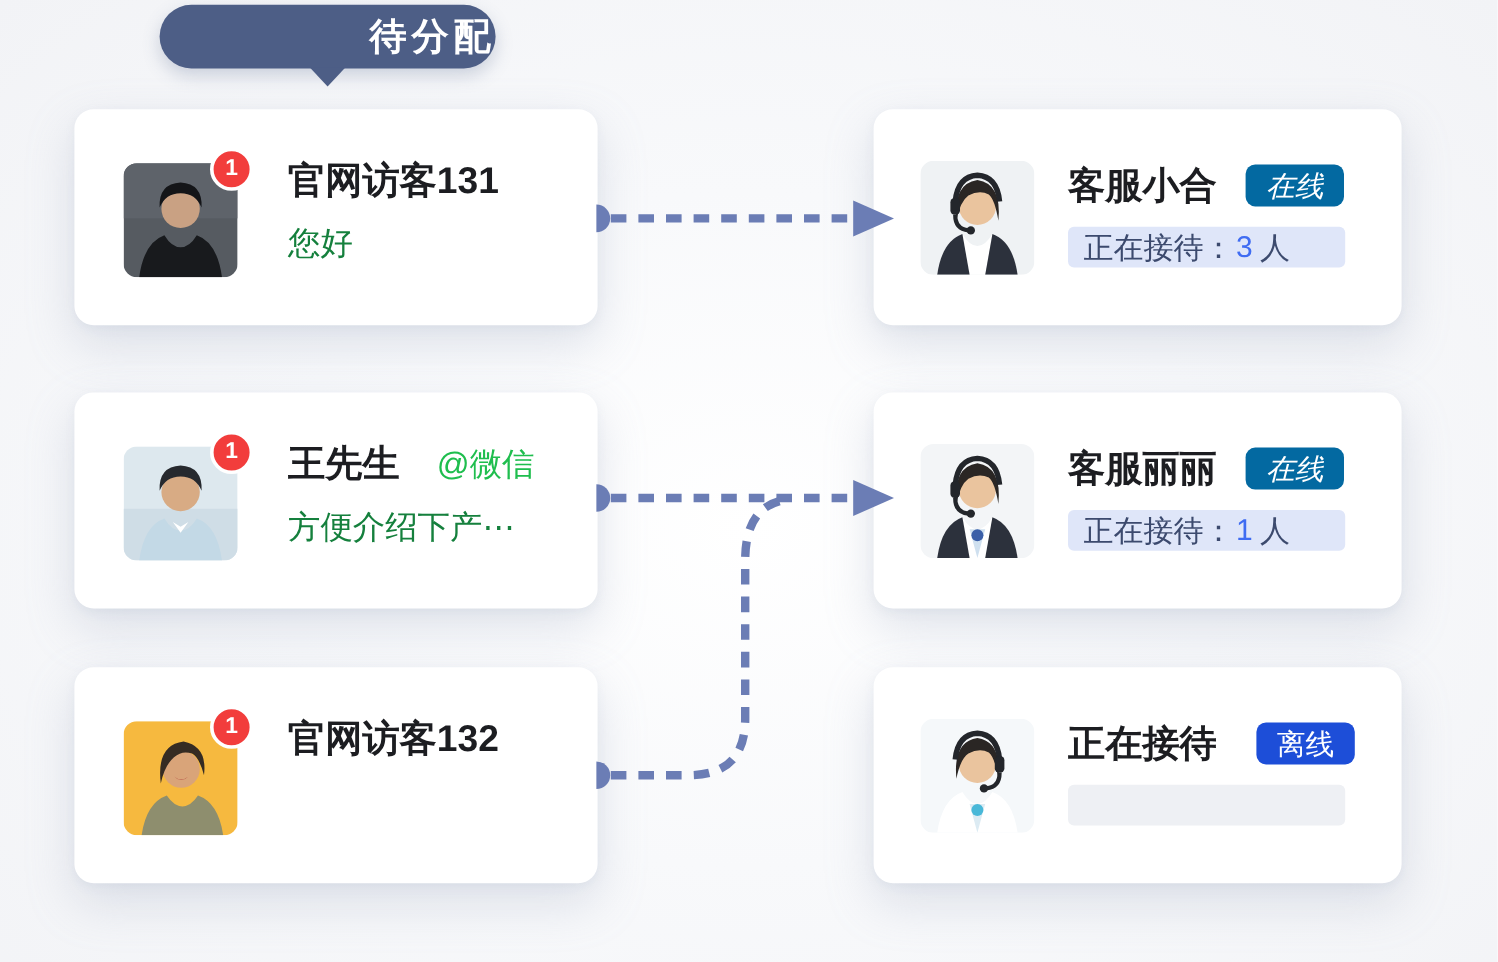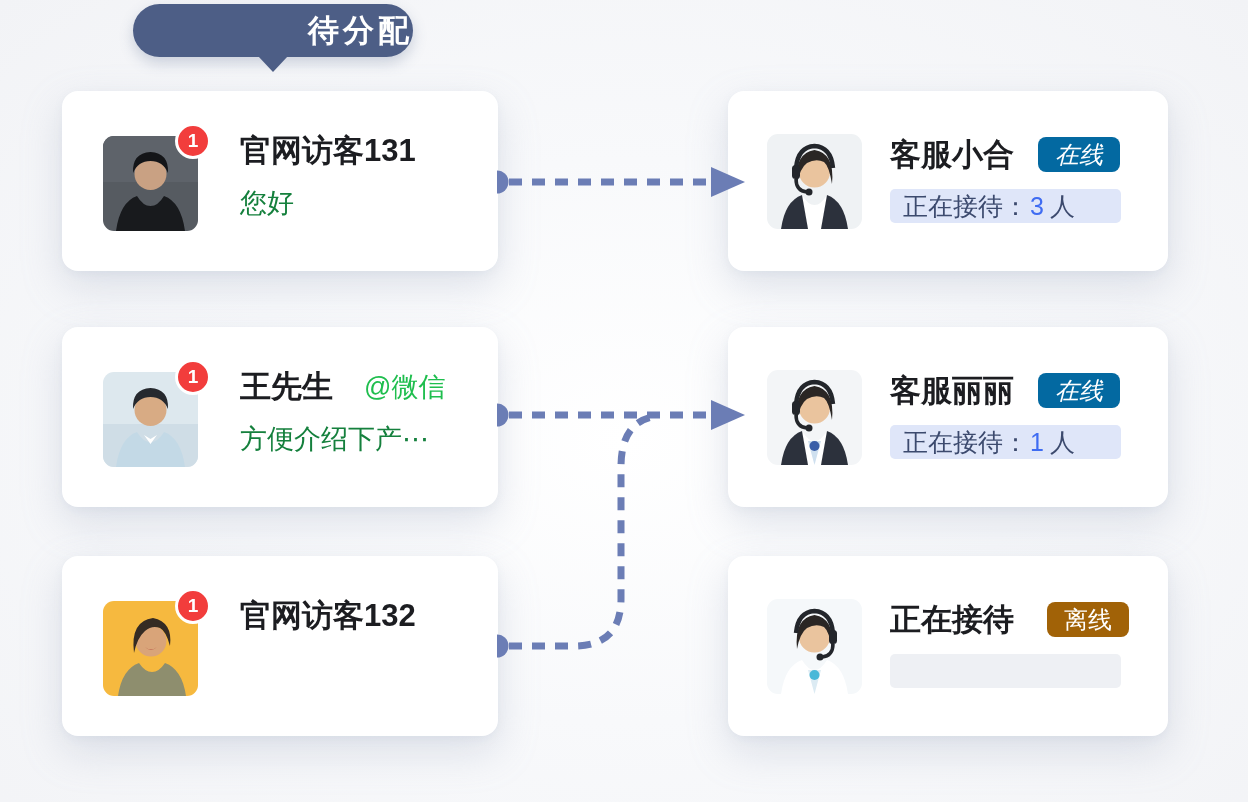--- a/index.html
+++ b/index.html
@@ -56,21 +56,21 @@
   .message{font-size:27px;color:#15803d;margin-top:16px;white-space:nowrap;}
 
   .agent-card .info{position:absolute;left:162px;top:46px;}
   .a-name{font-size:31px;font-weight:700;color:#1c1d21;line-height:35px;white-space:nowrap;}
   .status-badge{
     margin-left:24px;height:35px;padding:0 17px;border-radius:8px;
     display:flex;align-items:center;justify-content:center;
     color:#ffffff;font-size:24px;font-weight:500;white-space:nowrap;
   }
   .status-badge.online{background:#0369a1;font-style:italic;}
-  .status-badge.offline{background:#a16207;margin-left:33px;}
+  .status-badge.offline{background:#1d4ed8;margin-left:33px;}
   .serving-bar{
     margin-top:17px;width:231px;height:34px;border-radius:5px;
     background:#dfe6f9;display:flex;align-items:center;
     padding-left:13px;box-sizing:border-box;
     font-size:25px;color:#3c4a6e;white-space:nowrap;
   }
   .serving-bar.empty{background:#eef0f4;}
   .serving-count{color:#3f6cf2;margin:0 6px 0 2px;font-weight:500;}
 
   

